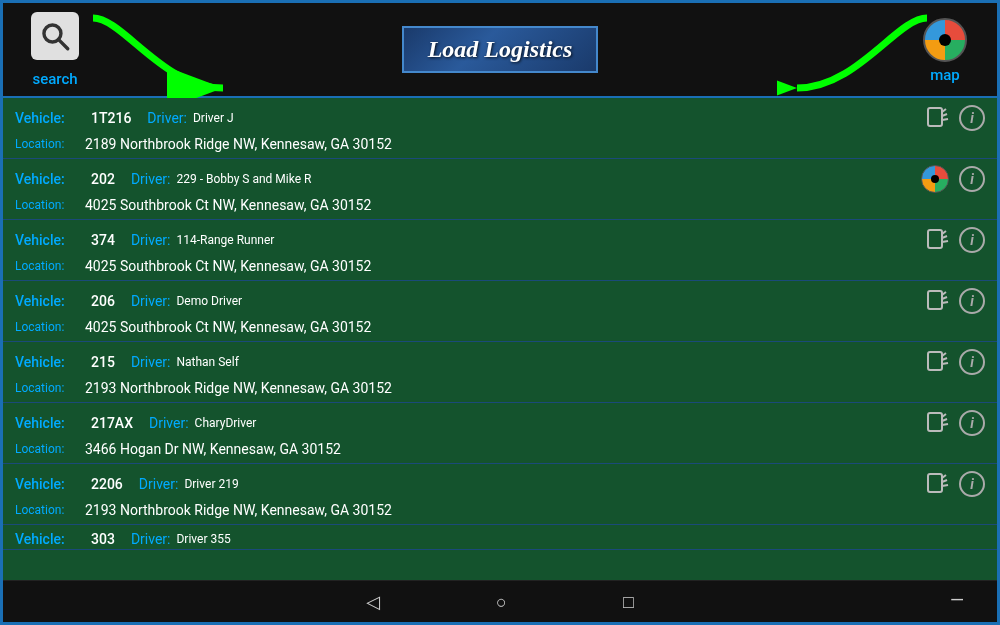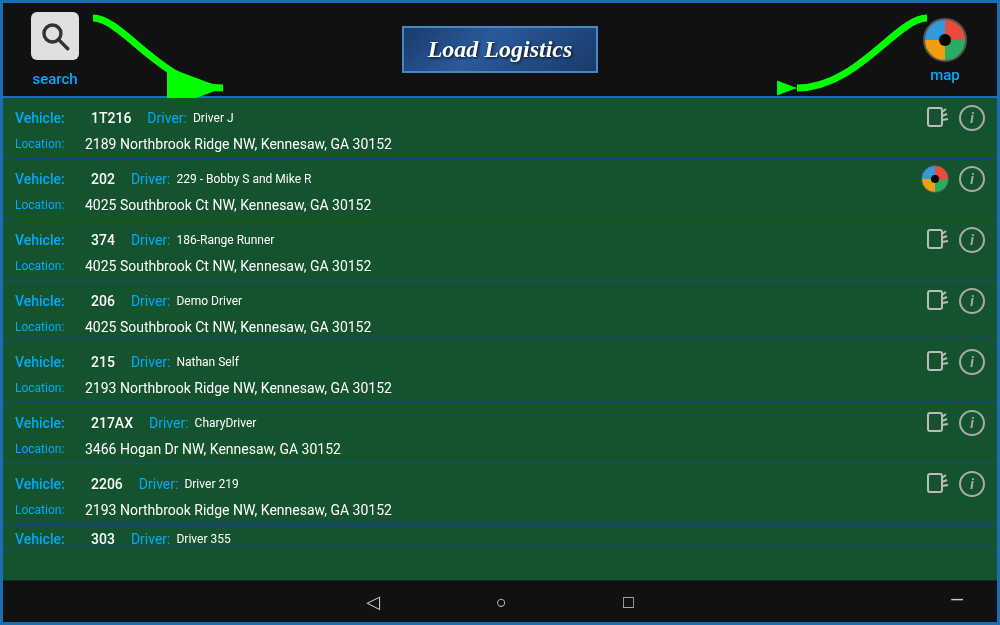--- a/index.html
+++ b/index.html
@@ -376,21 +376,21 @@
         <span class="location-label">Location:</span>
         <span class="location-text">4025 Southbrook Ct NW, Kennesaw, GA 30152</span>
       </div>
     </div>
       <div class="vehicle-row">
       <div class="row-top">
         <div style="display:flex;align-items:center;gap:6px;">
           <span class="vehicle-label">Vehicle:</span>
           <span class="vehicle-number">374</span>
           <span class="driver-label">Driver:</span>
-          <span class="driver-name">186-Range Runner</span>
+          <span class="driver-name">114-Range Runner</span>
         </div>
         <div class="row-actions">
 
         <div style="display:flex;align-items:center;">
           <svg width="28" height="28" viewBox="0 0 28 28">
             <rect x="7" y="4" width="14" height="18" rx="2" fill="none" stroke="#bbb" stroke-width="2"></rect>
             <line x1="21" y1="8" x2="25" y2="5" stroke="#bbb" stroke-width="2"></line>
             <line x1="21" y1="12" x2="26" y2="10" stroke="#bbb" stroke-width="2"></line>
             <line x1="21" y1="16" x2="27" y2="15" stroke="#bbb" stroke-width="2"></line>
           </svg>

